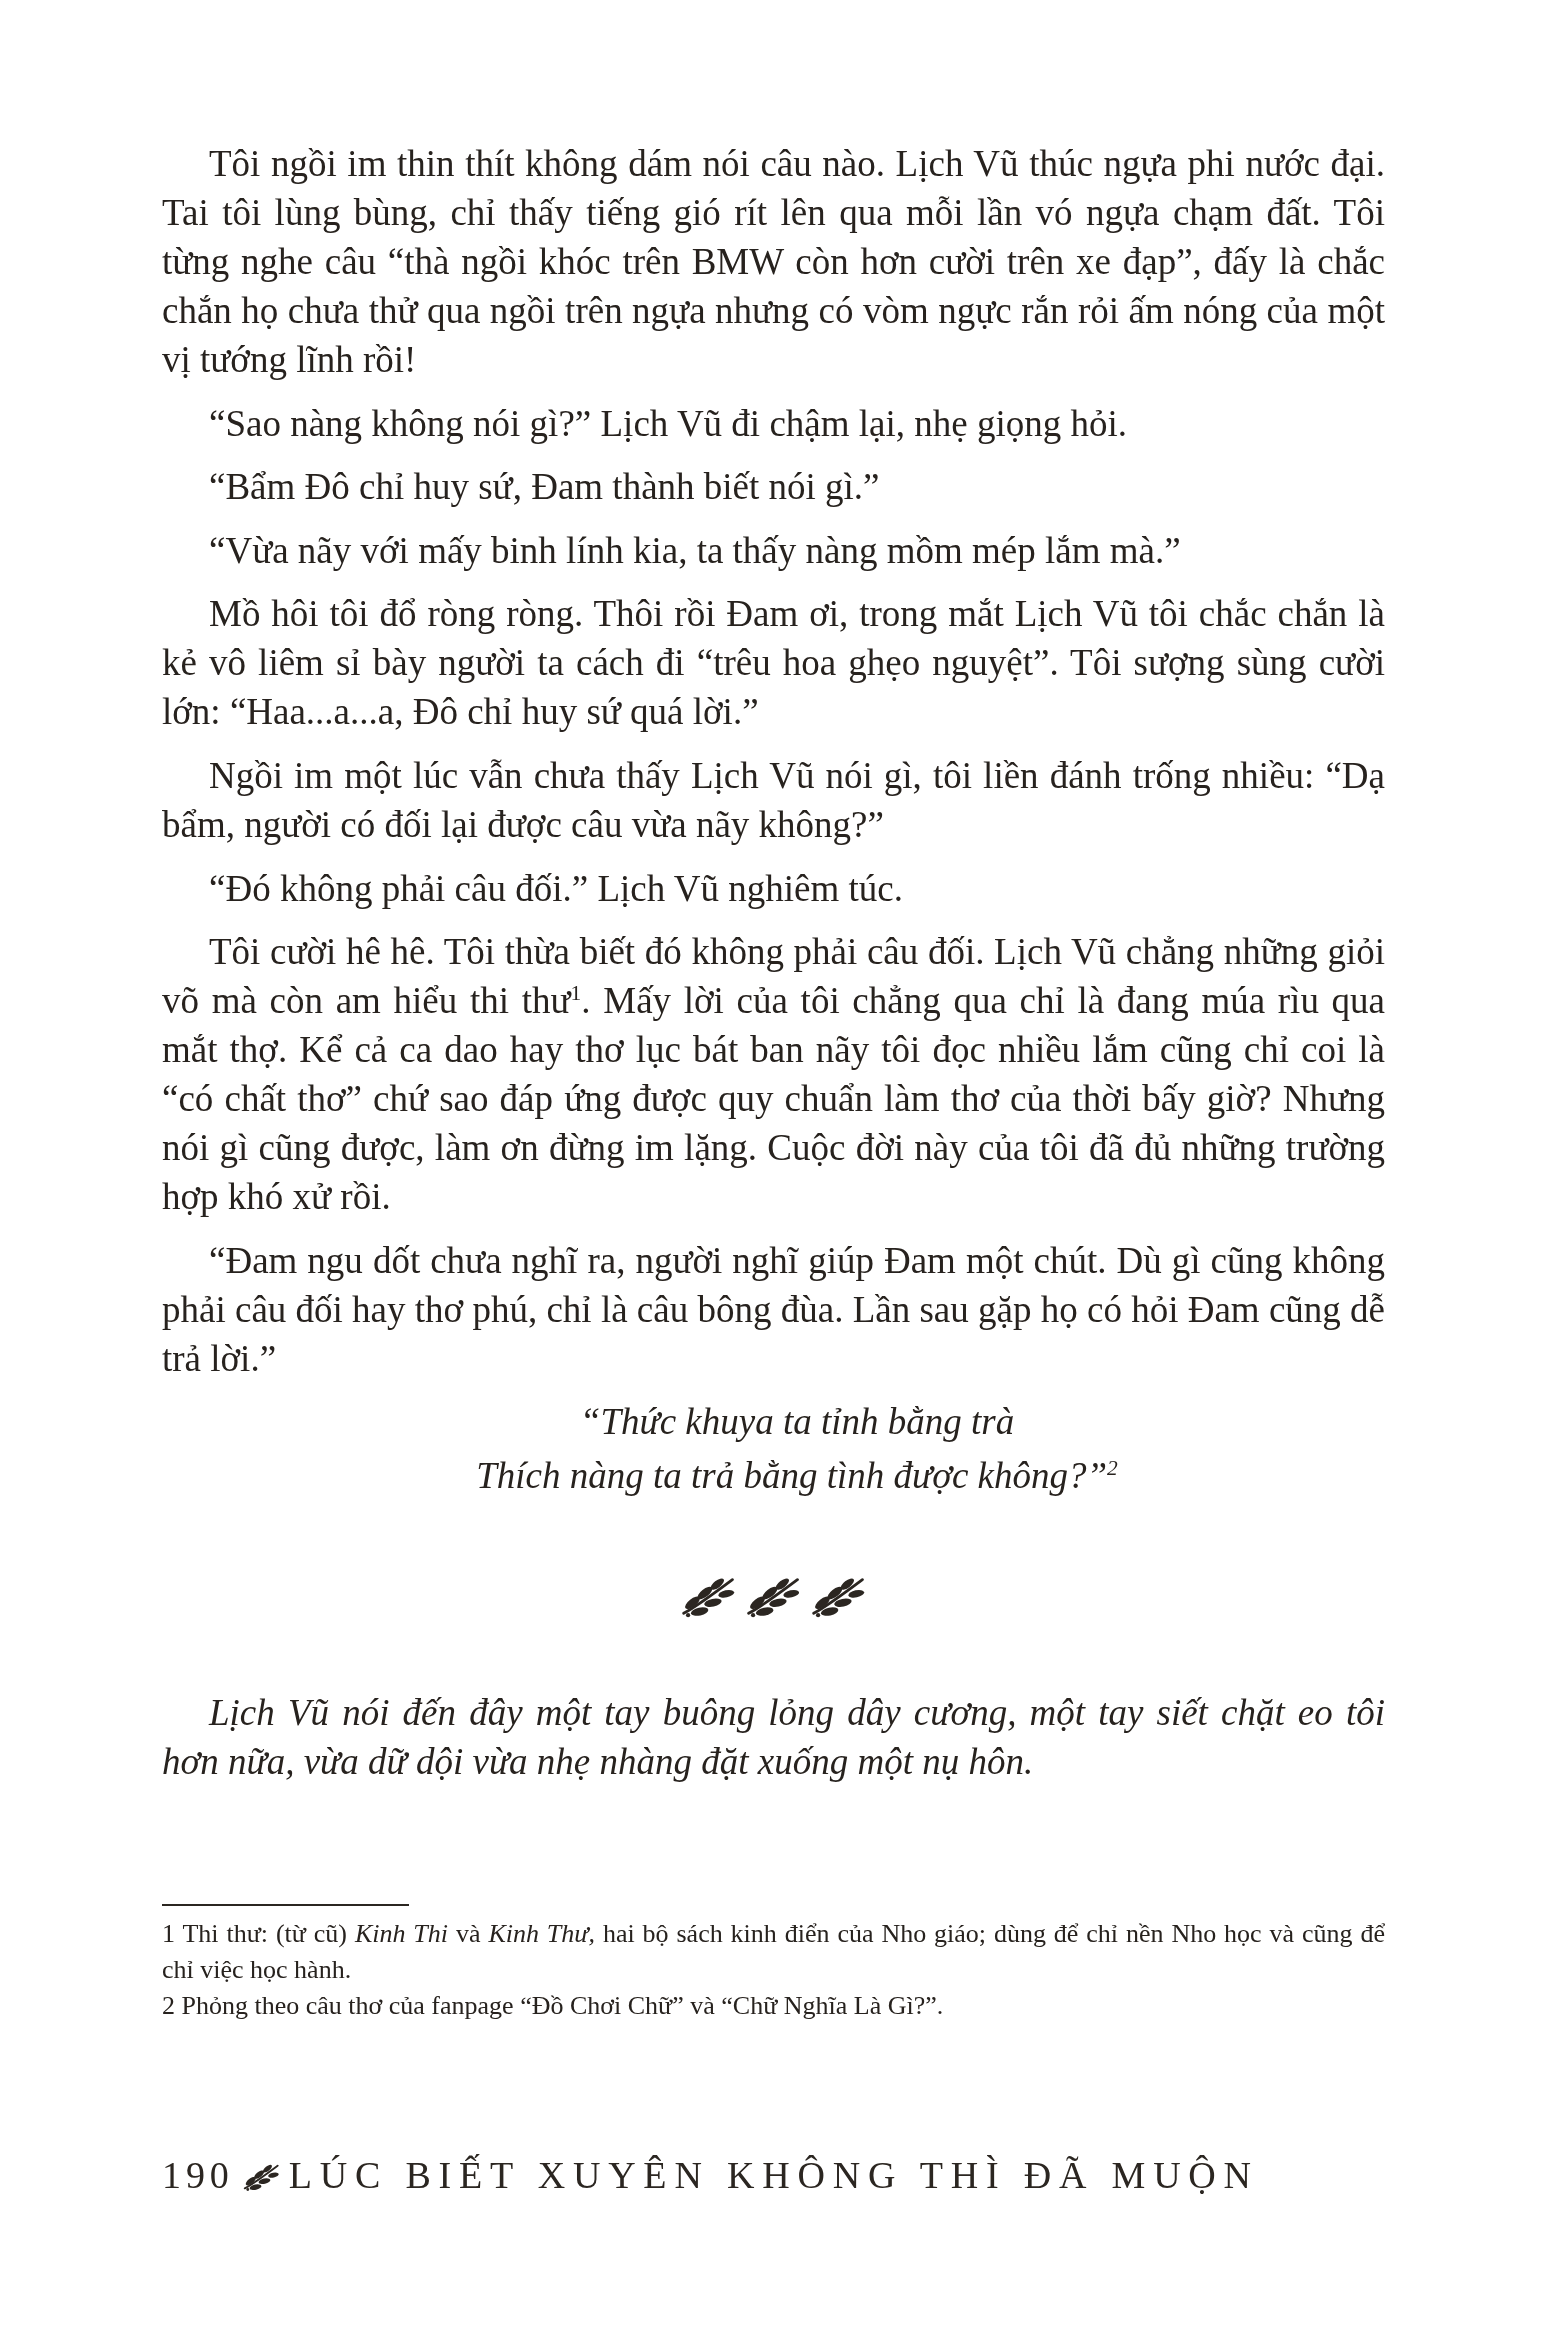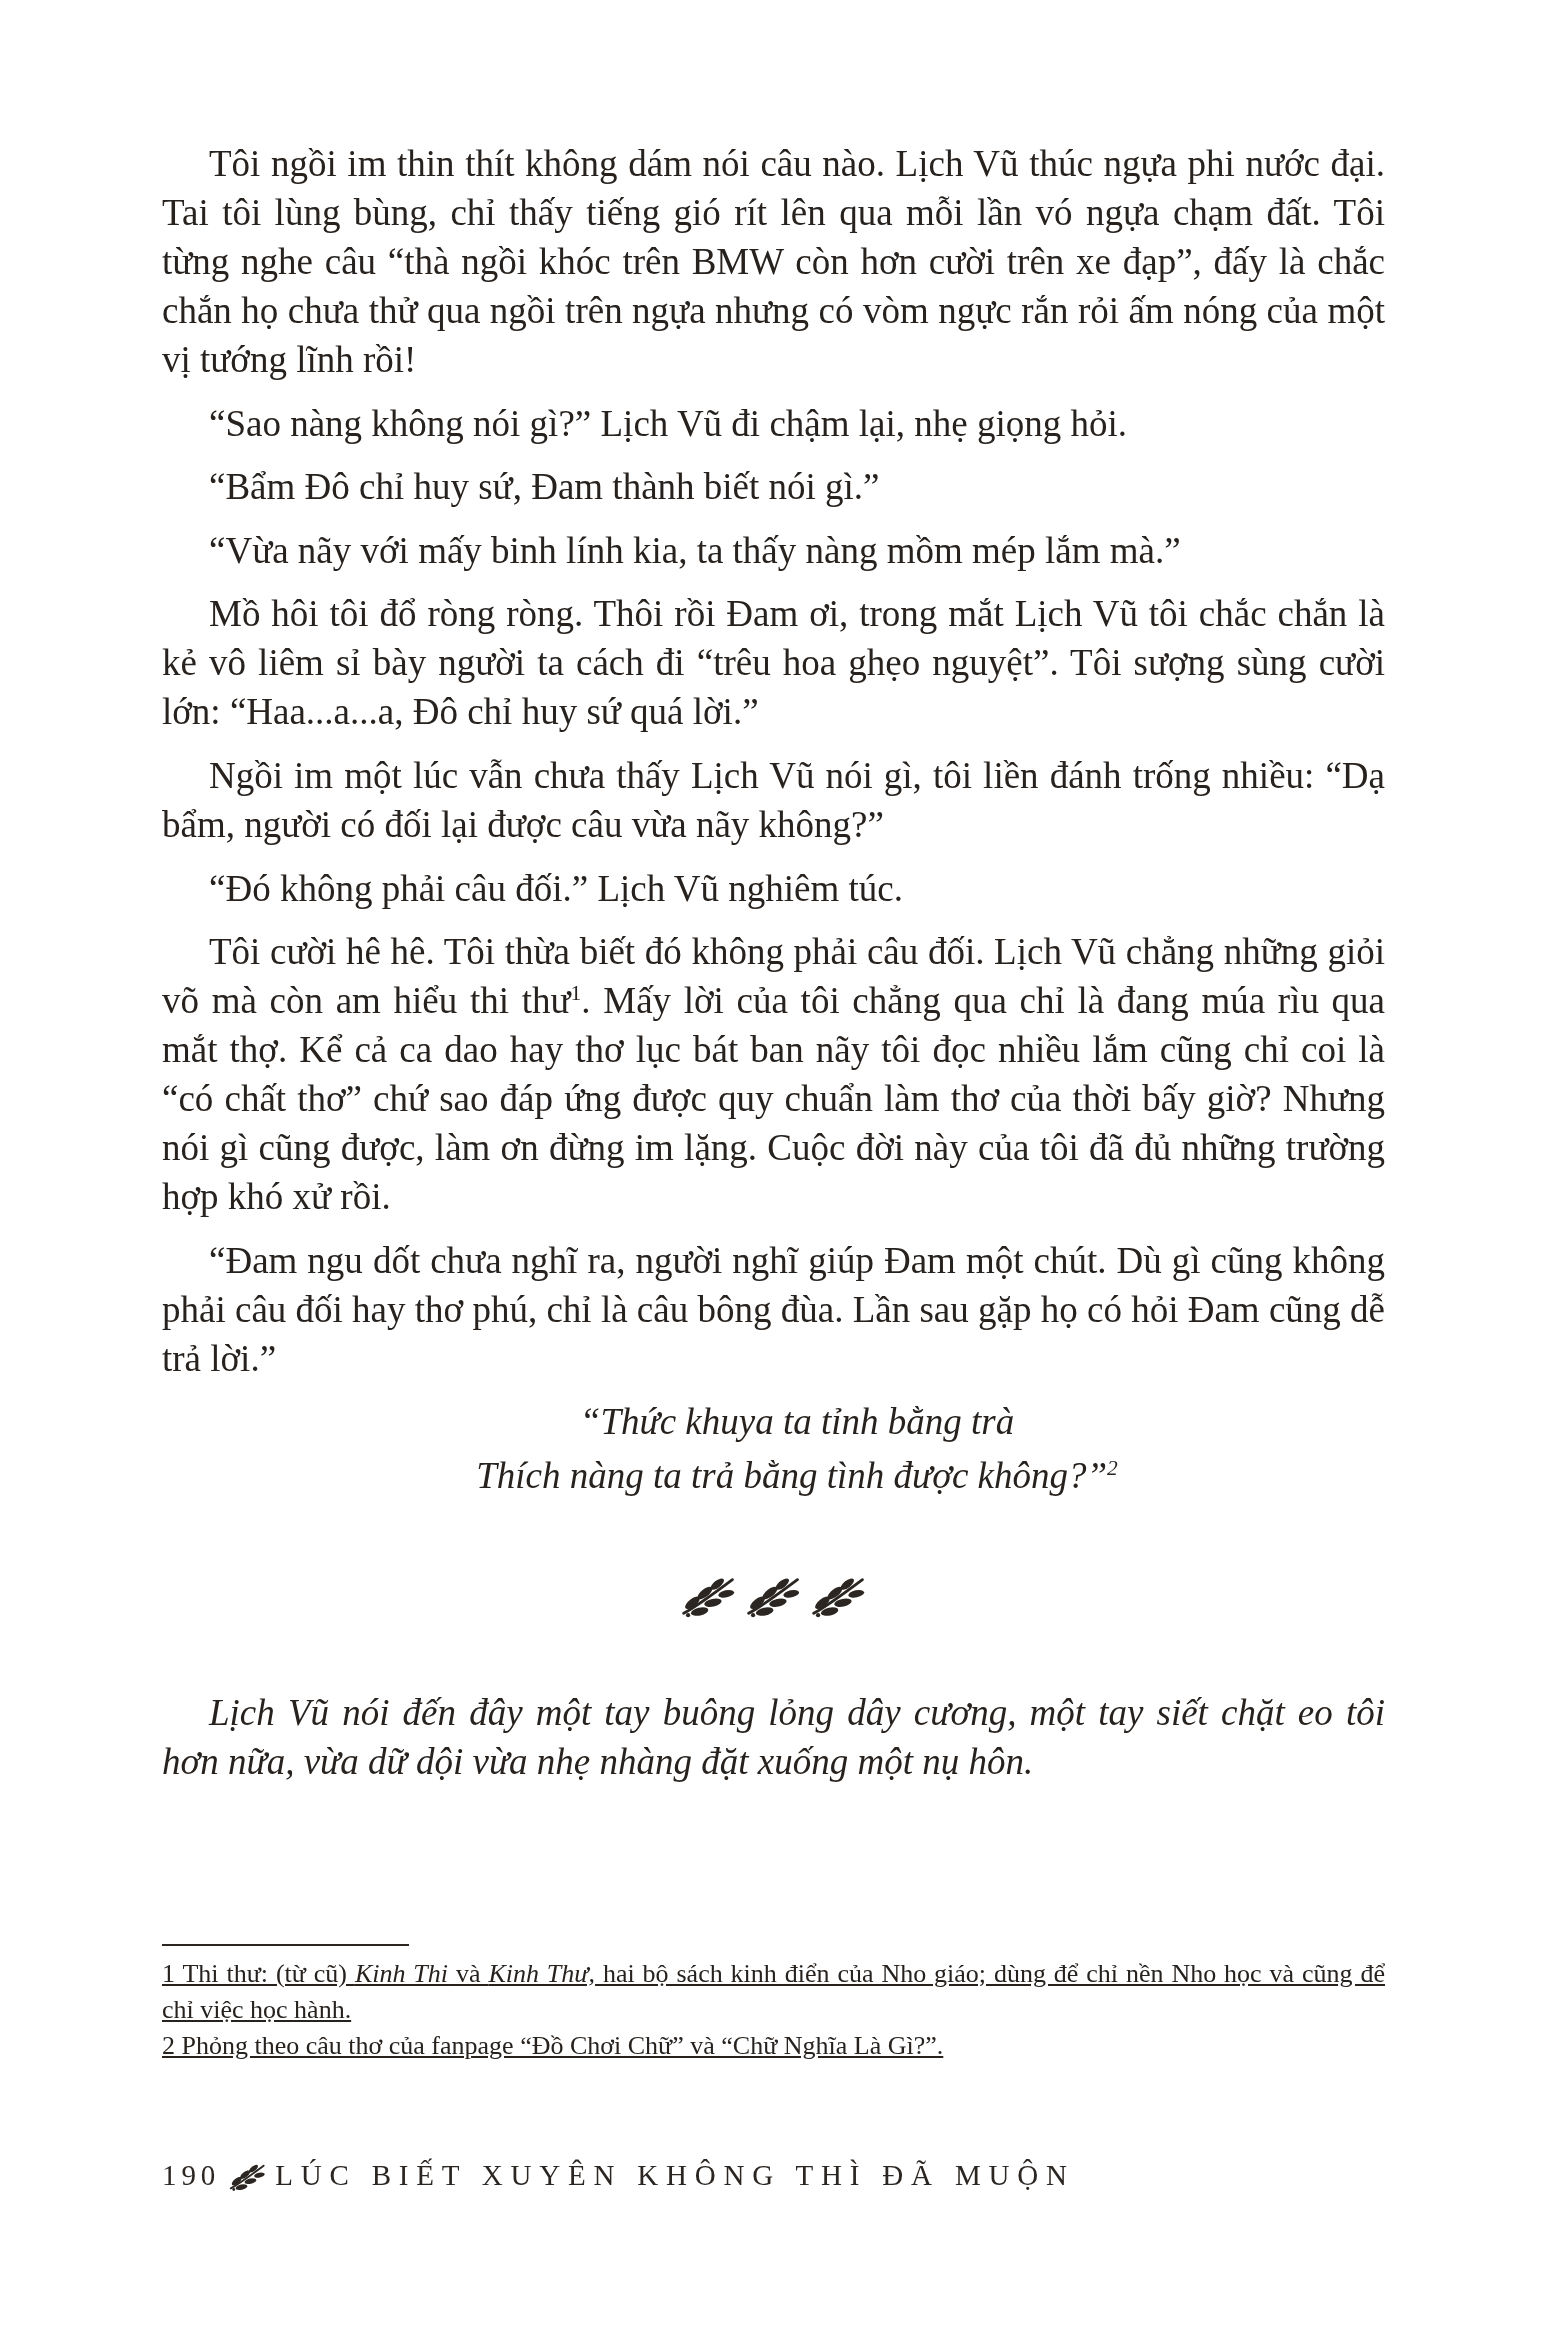--- a/index.html
+++ b/index.html
@@ -62,23 +62,22 @@
     display: flex;
     justify-content: center;
     align-items: center;
     gap: 9.8px;
   }
   .ornament svg { display: block; }
   
   .footnotes {
     position: absolute;
     left: 162px;
-    top: 1944px;
+    top: 1904px;
     width: 1223px;
-    text-decoration: underline;
   }
   .footnote-rule {
     width: 247px;
     height: 0;
     border-top: 2.9px solid #2b2621;
     margin: 0 0 9.8px 0;
   }
   .footnote {
     font-size: 26px;
     line-height: 36px;
@@ -86,21 +85,21 @@
     margin: 0;
   }
   
   .page-footer {
     position: absolute;
     left: 162px;
     top: 2158px;
     display: flex;
     align-items: center;
     gap: 9px;
-    font-size: 29px;
+    font-size: 38px;
     line-height: 35px;
     color: #2b2621;
   }
   .page-number { letter-spacing: 4.9px; }
   .book-title { letter-spacing: 7.8px; }
   .footer-sprig { display: block; margin-top: 2px; }
 </style>
 </head>
 <body>
 

